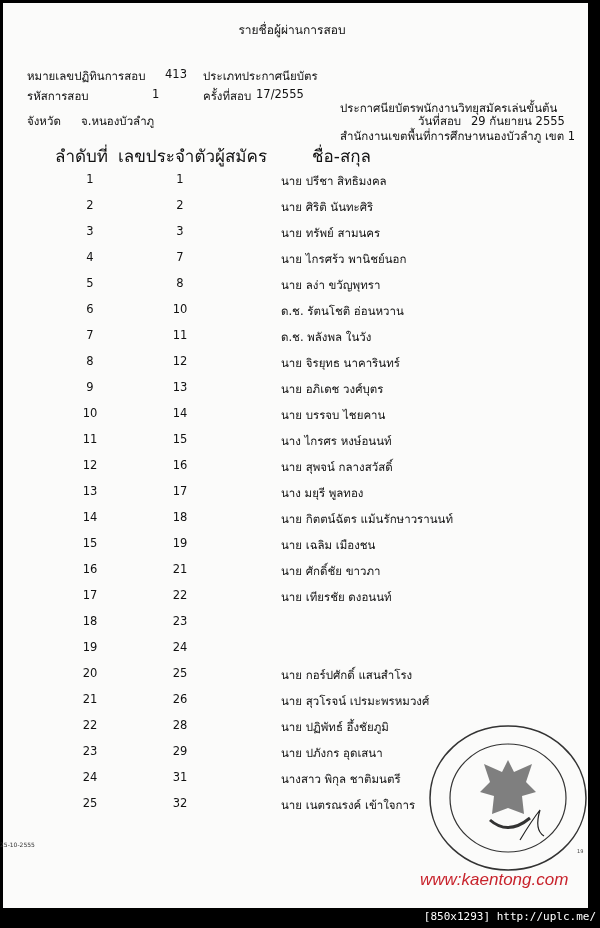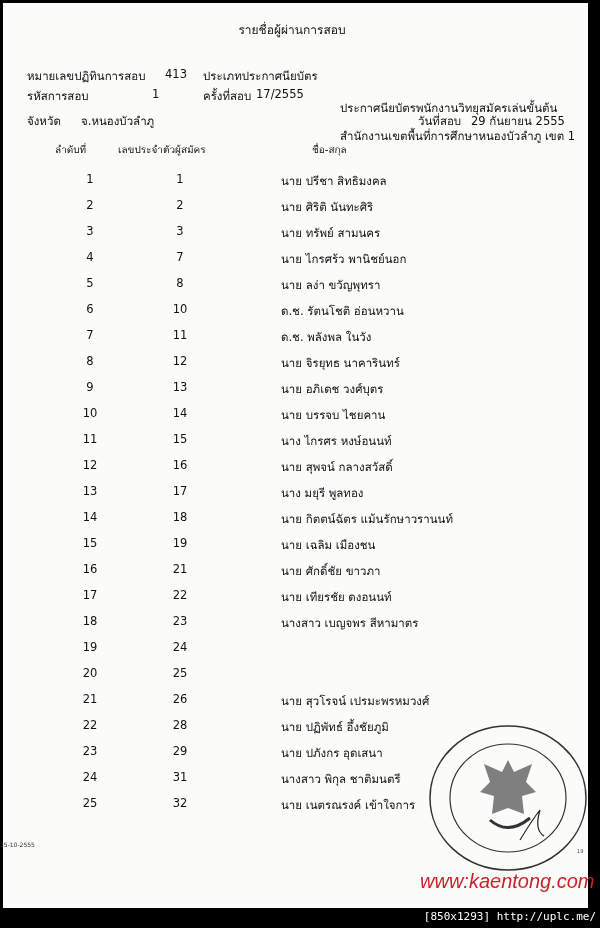--- a/index.html
+++ b/index.html
@@ -6,30 +6,30 @@
   body {
     width: 600px; height: 928px; background: #000; position: relative; overflow: hidden;
     font-family: "DejaVu Sans", "Liberation Sans", sans-serif; color: #111;
   }
   .paper {
     position: absolute; left: 3px; top: 3px; width: 585px; height: 905px;
     background: #fbfbfa;
   }
   .title { left: 0; width: 584px; text-align: center; top: 20px; font-size: 12px; position:absolute; }
   .hdr { position: absolute; font-size: 11.5px; white-space: nowrap; }
-  .colhdr { position: absolute; font-size: 10px; white-space: nowrap; top: 142px; }
+  .colhdr { position: absolute; font-size: 17px; white-space: nowrap; top: 142px; }
   .row { position: absolute; left: 0; width: 600px; height: 26px; }
   .row .c1 { position: absolute; left: 72px; width: 36px; text-align: center; font-size: 11.5px; }
   .row .c2 { position: absolute; left: 162px; width: 36px; text-align: center; font-size: 11.5px; }
   .row .c3 { position: absolute; left: 281px; font-size: 11.5px; white-space: nowrap; }
   .footer-date { position: absolute; left: 0; top: 841px; font-size: 6px; color: #333; }
   .pageno { position: absolute; left: 577px; top: 848px; font-size: 5px; color: #444; }
   .watermark {
     position: absolute; left: 420px; top: 870px; font-family: "Liberation Sans", sans-serif;
-    font-style: italic; font-size: 20px; color: #c8232c;
+    font-style: italic; font-size: 17px; color: #c8232c;
   }
   .bottombar {
     position: absolute; right: 4px; top: 910px; color: #fff; font-family: "DejaVu Sans Mono", monospace;
     font-size: 11px;
   }
   .seal { position: absolute; left: 420px; top: 720px; width: 170px; height: 160px; }
 </style>
 </head>
 <body>
 
@@ -139,29 +139,29 @@
       <div class="c3">นาย ศักดิ์ชัย ขาวภา</div>
     </div>
     <div class="row" style="top: 588px;">
       <div class="c1">17</div>
       <div class="c2">22</div>
       <div class="c3">นาย เทียรชัย ดงอนนท์</div>
     </div>
     <div class="row" style="top: 614px;">
       <div class="c1">18</div>
       <div class="c2">23</div>
-      <div class="c3">นางสาว เบญจพร สีหามาตร</div>
     </div>
     <div class="row" style="top: 640px;">
       <div class="c1">19</div>
       <div class="c2">24</div>
     </div>
     <div class="row" style="top: 666px;">
       <div class="c1">20</div>
       <div class="c2">25</div>
+      <div class="c3">นาย กอร์ปศักดิ์ แสนสำโรง</div>
     </div>
     <div class="row" style="top: 692px;">
       <div class="c1">21</div>
       <div class="c2">26</div>
       <div class="c3">นาย สุวโรจน์ เปรมะพรหมวงศ์</div>
     </div>
     <div class="row" style="top: 718px;">
       <div class="c1">22</div>
       <div class="c2">28</div>
       <div class="c3">นาย ปฏิพัทธ์ อึ้งชัยภูมิ</div>

